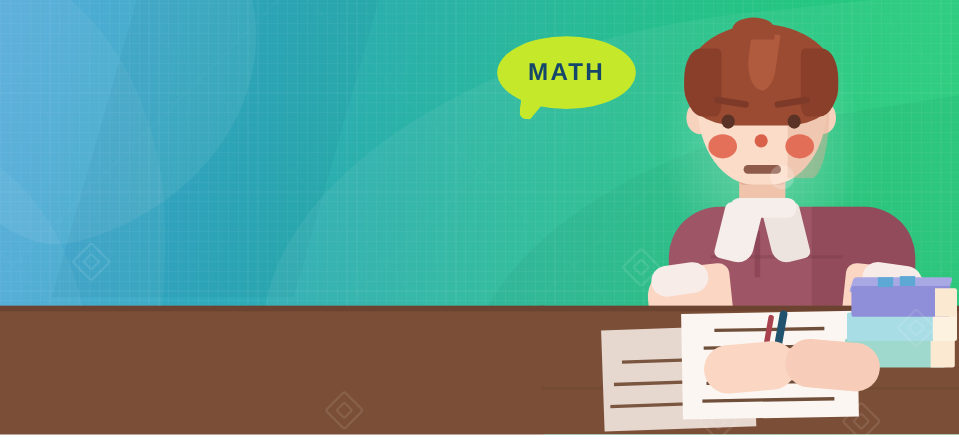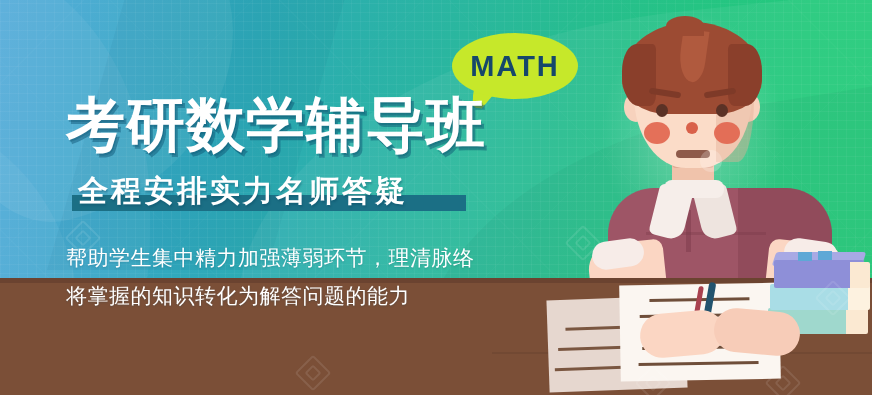--- a/index.html
+++ b/index.html
@@ -126,21 +126,21 @@
     width:0;height:0;
     border-left:10px solid #c6e82a;
     border-right:16px solid transparent;
     border-top:24px solid #c6e82a;
     transform:rotate(6deg);
     border-bottom-left-radius:6px;
   }
   .bubble-text{
     position:absolute;inset:0;
     display:flex;align-items:center;justify-content:center;
-    color:#15476b;font-size:29px;font-weight:bold;letter-spacing:2px;
+    color:#15476b;font-size:22px;font-weight:bold;letter-spacing:2px;
   }
 
   
   .character{position:absolute;left:588px;top:0;width:284px;height:400px;}
   .ch{position:absolute;}
 
   .glow{
     left:10px;top:8px;width:190px;height:250px;
     background:radial-gradient(ellipse at center,rgba(255,255,255,.30) 0%,rgba(255,255,255,0) 68%);
     border-radius:50%;
@@ -438,28 +438,15 @@
   <div class="wm" style="left:640px;top:370px;">
       <i></i>
     </div>
   <div class="wm" style="left:770px;top:370px;">
       <i></i>
     </div>
   <div class="wm" style="left:820px;top:285px;">
       <i></i>
     </div>
 
-  <div class="text-block">
-    <h1 class="headline">考研数学辅导班</h1>
-
-    <div class="subtitle-wrap">
-      <div class="subtitle-band"></div>
-      <p class="subtitle">全程安排实力名师答疑</p>
-    </div>
-
-    <div class="body-lines">
-      <p class="body-line">帮助学生集中精力加强薄弱环节，理清脉络</p>
-      <p class="body-line">将掌握的知识转化为解答问题的能力</p>
-    </div>
-  </div>
 
   <div class="bg-shape bottom-strip"></div>
 </div>
 
 </body></html>

